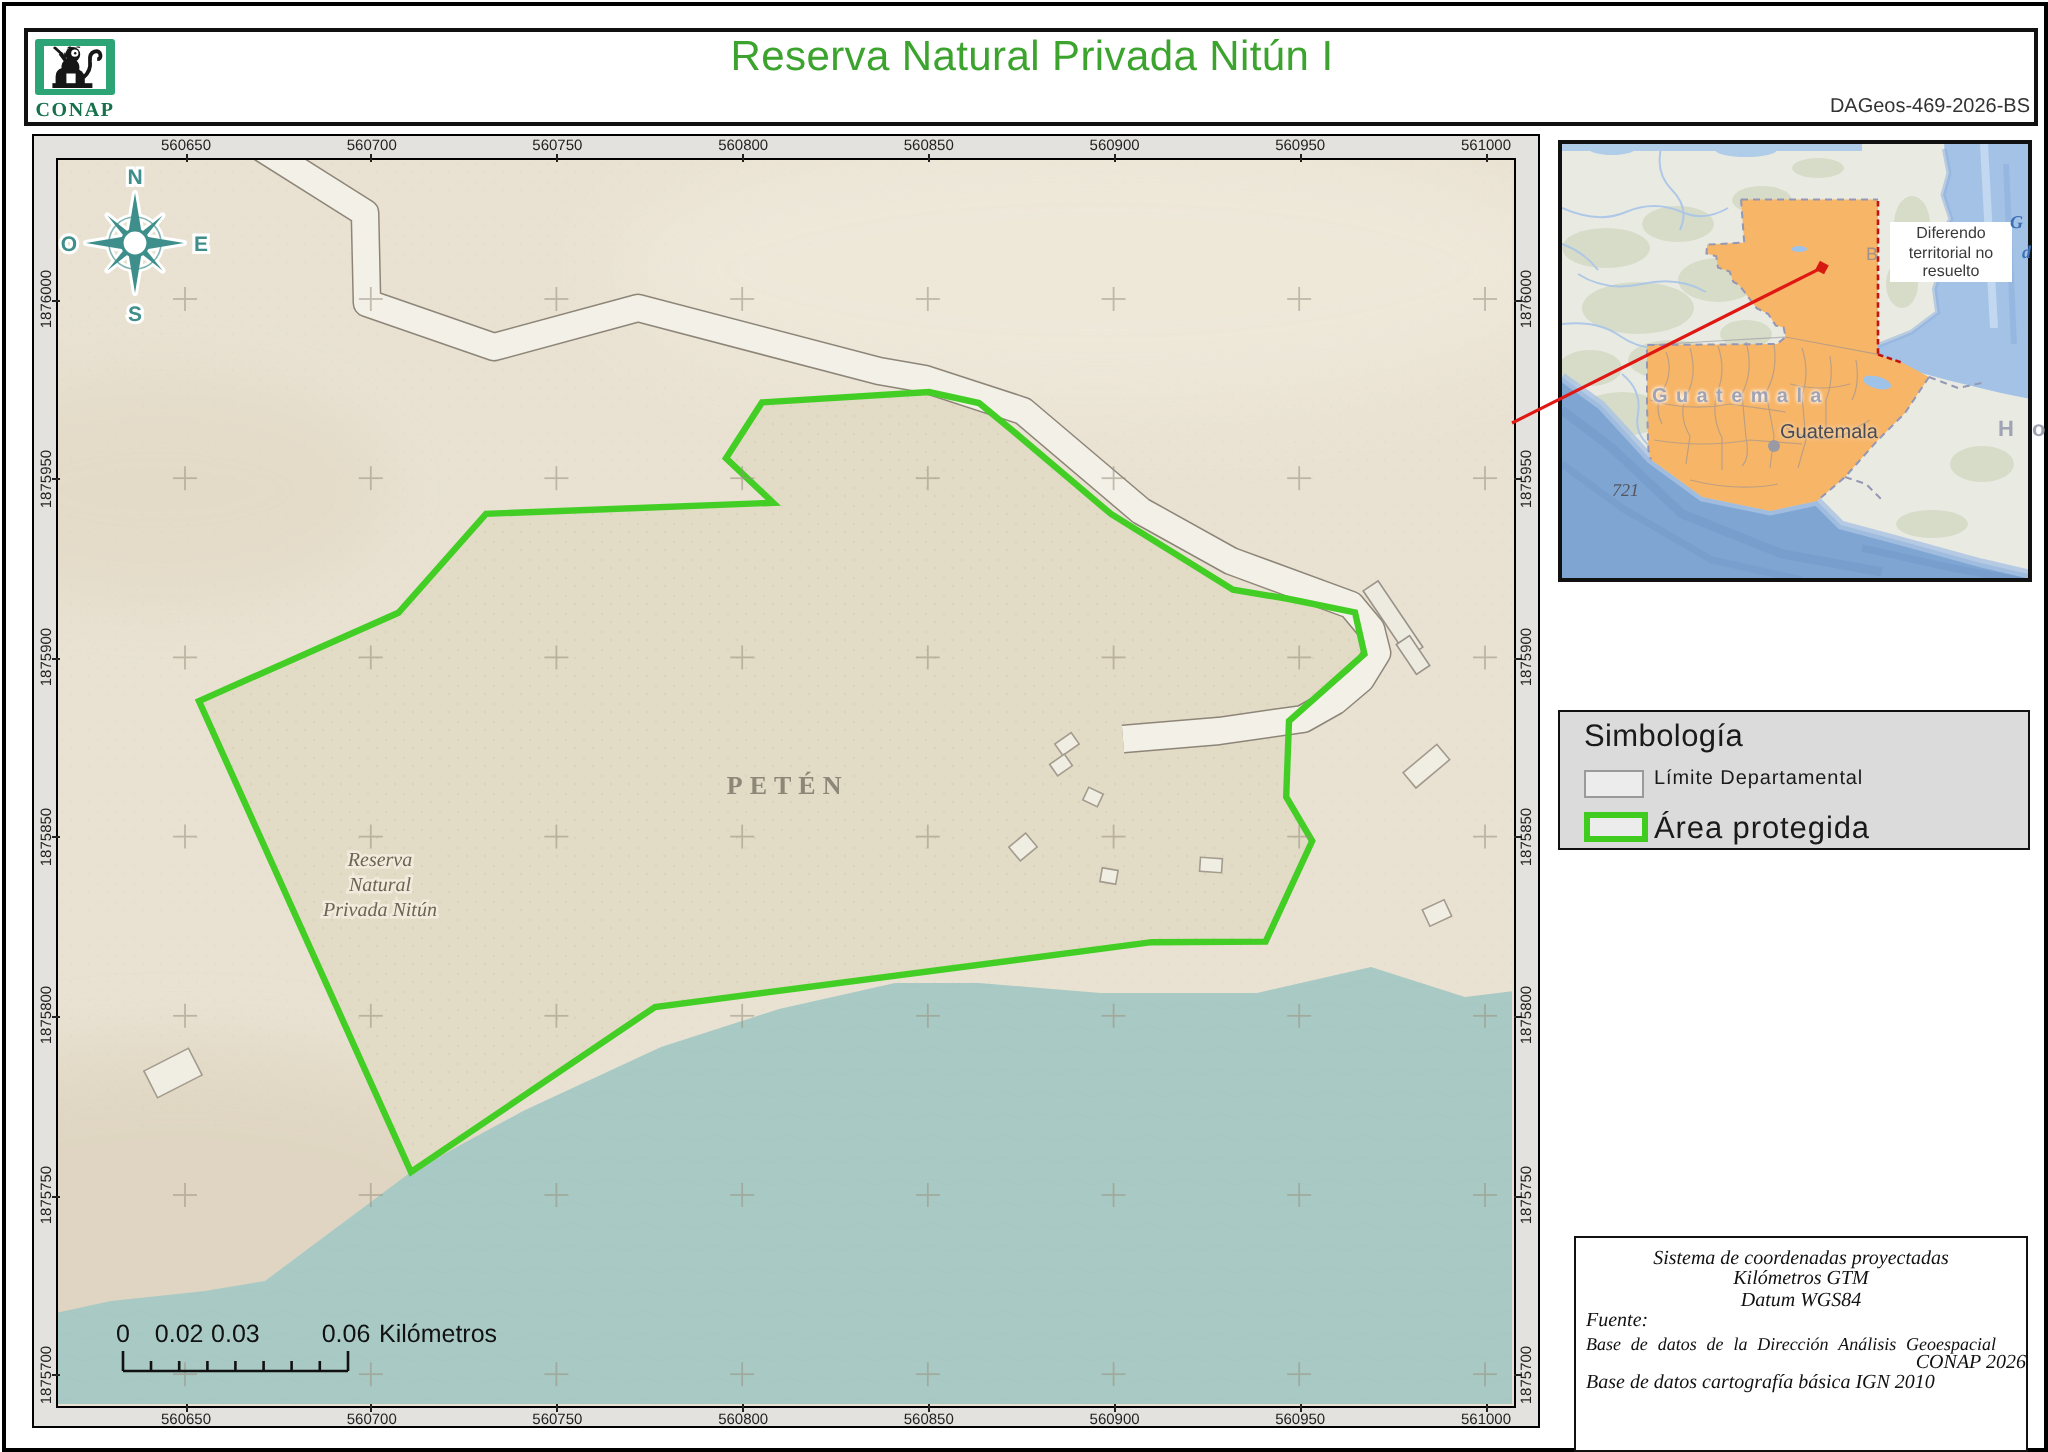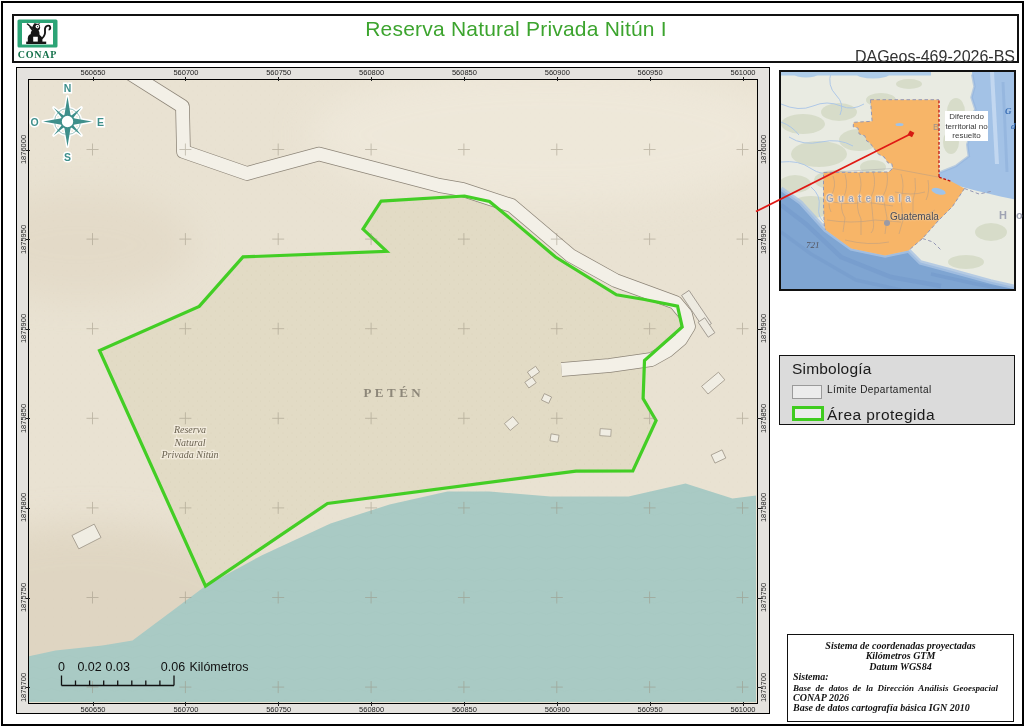--- a/index.html
+++ b/index.html
@@ -6,21 +6,21 @@
   body{width:1024px;height:726px;position:relative;background:#fff;font-family:"Liberation Sans",sans-serif;overflow:hidden;}
   .abs{position:absolute;}
 </style>
 </head>
 <body>
 
 <div class="abs" style="left:1px;top:1px;width:1019px;height:721px;border:2px solid #000;"></div>
 
 <div class="abs" style="left:12px;top:14px;width:1003px;height:45px;border:2px solid #111;background:#fff;"></div>
 <div class="abs" id="title" style="left:4px;top:17px;width:1024px;text-align:center;font-size:21px;color:#3CA42E;letter-spacing:0.2px;">Reserva Natural Privada Nitún I</div>
-<div class="abs" style="right:9px;top:48px;font-size:16px;color:#333;">DAGeos-469-2026-BS</div>
+<div class="abs" style="right:9px;top:48px;font-size:10px;color:#333;">DAGeos-469-2026-BS</div>
 
 <svg class="abs" style="left:16.5px;top:18.5px;" width="42" height="41" viewBox="0 0 42 41">
   <defs>
       <clipPath id="logoclip">
         <rect x="5.3" y="4.3" width="30.4" height="20.9"></rect>
       </clipPath>
     </defs>
   <rect x="0.5" y="0.5" width="40" height="28" rx="1.5" fill="#2CA476"></rect>
   <rect x="5" y="4" width="31" height="21.5" fill="#fff"></rect>
   <g clip-path="url(#logoclip)" transform="translate(2.2,0)">
@@ -423,45 +423,45 @@
 
   <g stroke="#C01410" stroke-width="1.3" fill="none" stroke-dasharray="2.8,1.8">
     <path d="M158 28.5 L158 105.2"></path>
     <path d="M158 105.2 L170.5 109.5"></path>
   </g>
   <text x="152" y="58" font-size="9" fill="#8a8a95" opacity="0.8">B</text>
   </g>
 </svg>
 </div>
 
-<div class="abs" style="left:945px;top:111px;width:43px;height:29px;background:#fff;font-size:8px;line-height:9.6px;color:#3A3A3A;text-align:center;padding-top:1px;">Diferendo<br>territorial no<br>resuelto</div>
+<div class="abs" style="left:945px;top:111px;width:61px;height:29px;background:#fff;font-size:8px;line-height:9.6px;color:#3A3A3A;text-align:center;padding-top:1px;">Diferendo<br>territorial no<br>resuelto</div>
 <div class="abs" style="left:826px;top:193px;font-size:10px;font-weight:bold;color:#9FA3B3;letter-spacing:4.2px;text-shadow:0 0 2px #fff,0 0 2px #fff;white-space:nowrap;">Guatemala</div>
 <div class="abs" style="left:890px;top:210.5px;font-size:10px;color:#4A4A55;text-shadow:0 0 2px #E9EBE2;">Guatemala</div>
 <div class="abs" style="left:884px;top:219.5px;width:6px;height:6px;border-radius:3px;background:#9A9AA5;"></div>
 <div class="abs" style="left:998px;top:247.5px;font-size:9.3px;color:#55555F;margin-left:44px;">San Salvador</div>
 <div class="abs" style="left:806px;top:240px;font-size:9px;font-style:italic;color:#55555F;font-family:Liberation Serif, serif;">721</div>
 <div class="abs" style="left:999px;top:209px;font-size:11px;font-weight:bold;color:#9FA3B3;letter-spacing:3px;white-space:nowrap;">H o</div>
 <div class="abs" style="left:1005px;top:106px;font-size:9px;font-style:italic;font-weight:bold;color:#3B6FB5;font-family:'Liberation Serif',serif;">G</div>
 <div class="abs" style="left:1011px;top:121px;font-size:9px;font-style:italic;font-weight:bold;color:#3B6FB5;font-family:'Liberation Serif',serif;">d</div>
 <div class="abs" style="left:995px;top:135px;font-size:10px;font-style:italic;font-weight:bold;color:#3B6FB5;font-family:'Liberation Serif',serif;margin-left:32px;">Hon</div>
 
 <div class="abs" style="left:779px;top:355px;width:236px;height:70px;border:1.5px solid #111;background:#DBDBDB;box-sizing:border-box;">
   <div style="position:absolute;left:12px;top:4px;font-size:15.5px;letter-spacing:0.2px;color:#1a1a1a;">Simbología</div>
   <div style="position:absolute;left:12px;top:29px;width:28px;height:12px;background:#ECECEC;border:1px solid #9a9a9a;"></div>
   <div style="position:absolute;left:47px;top:27.5px;font-size:10px;letter-spacing:0.45px;color:#1a1a1a;">Límite Departamental</div>
   <div style="position:absolute;left:12px;top:50px;width:26px;height:9px;background:#ECECEC;border:3px solid #3FCC1F;"></div>
   <div style="position:absolute;left:47px;top:49.5px;font-size:15.5px;letter-spacing:0.45px;color:#1a1a1a;">Área protegida</div>
 </div>
 
-<div class="abs" style="left:787px;top:618px;width:227px;height:88px;border:1.5px solid #111;background:#fff;box-sizing:border-box;font-family:'Liberation Serif',serif;font-style:italic;font-weight:bold;font-size:10px;line-height:10.4px;color:#111;margin-top:16px;">
+<div class="abs" style="left:787px;top:618px;width:227px;height:108px;border:1.5px solid #111;background:#fff;box-sizing:border-box;font-family:'Liberation Serif',serif;font-style:italic;font-weight:normal;font-size:10px;line-height:10.4px;color:#111;">
   <div style="margin-top:6px;text-align:center;">Sistema de coordenadas proyectadas</div>
   <div style="text-align:center;">Kilómetros GTM</div>
   <div style="text-align:center;">Datum WGS84</div>
-  <div style="margin-left:5px;">Sistema:</div>
+  <div style="margin-left:5px;">Fuente:</div>
   <div style="margin-left:5px;margin-right:15px;text-align:justify;text-align-last:justify;font-size:9px;">Base de datos de la Dirección Análisis Geoespacial</div>
-  <div style="margin-left:5px;">CONAP 2026</div>
+  <div style="margin-left:5px;text-align:right;">CONAP 2026</div>
   <div style="margin-left:5px;">Base de datos cartografía básica IGN 2010</div>
 </div>
 
 <svg class="abs" style="left:0;top:0;pointer-events:none;" width="1024" height="726" viewBox="0 0 1024 726">
   <line x1="756" y1="211.5" x2="911" y2="133.8" stroke="#E01814" stroke-width="1.6"></line>
   <rect x="908.5" y="131.3" width="5" height="5" fill="#D61A12" transform="rotate(28 911 133.8)"></rect>
 </svg>
 
 </body></html>

